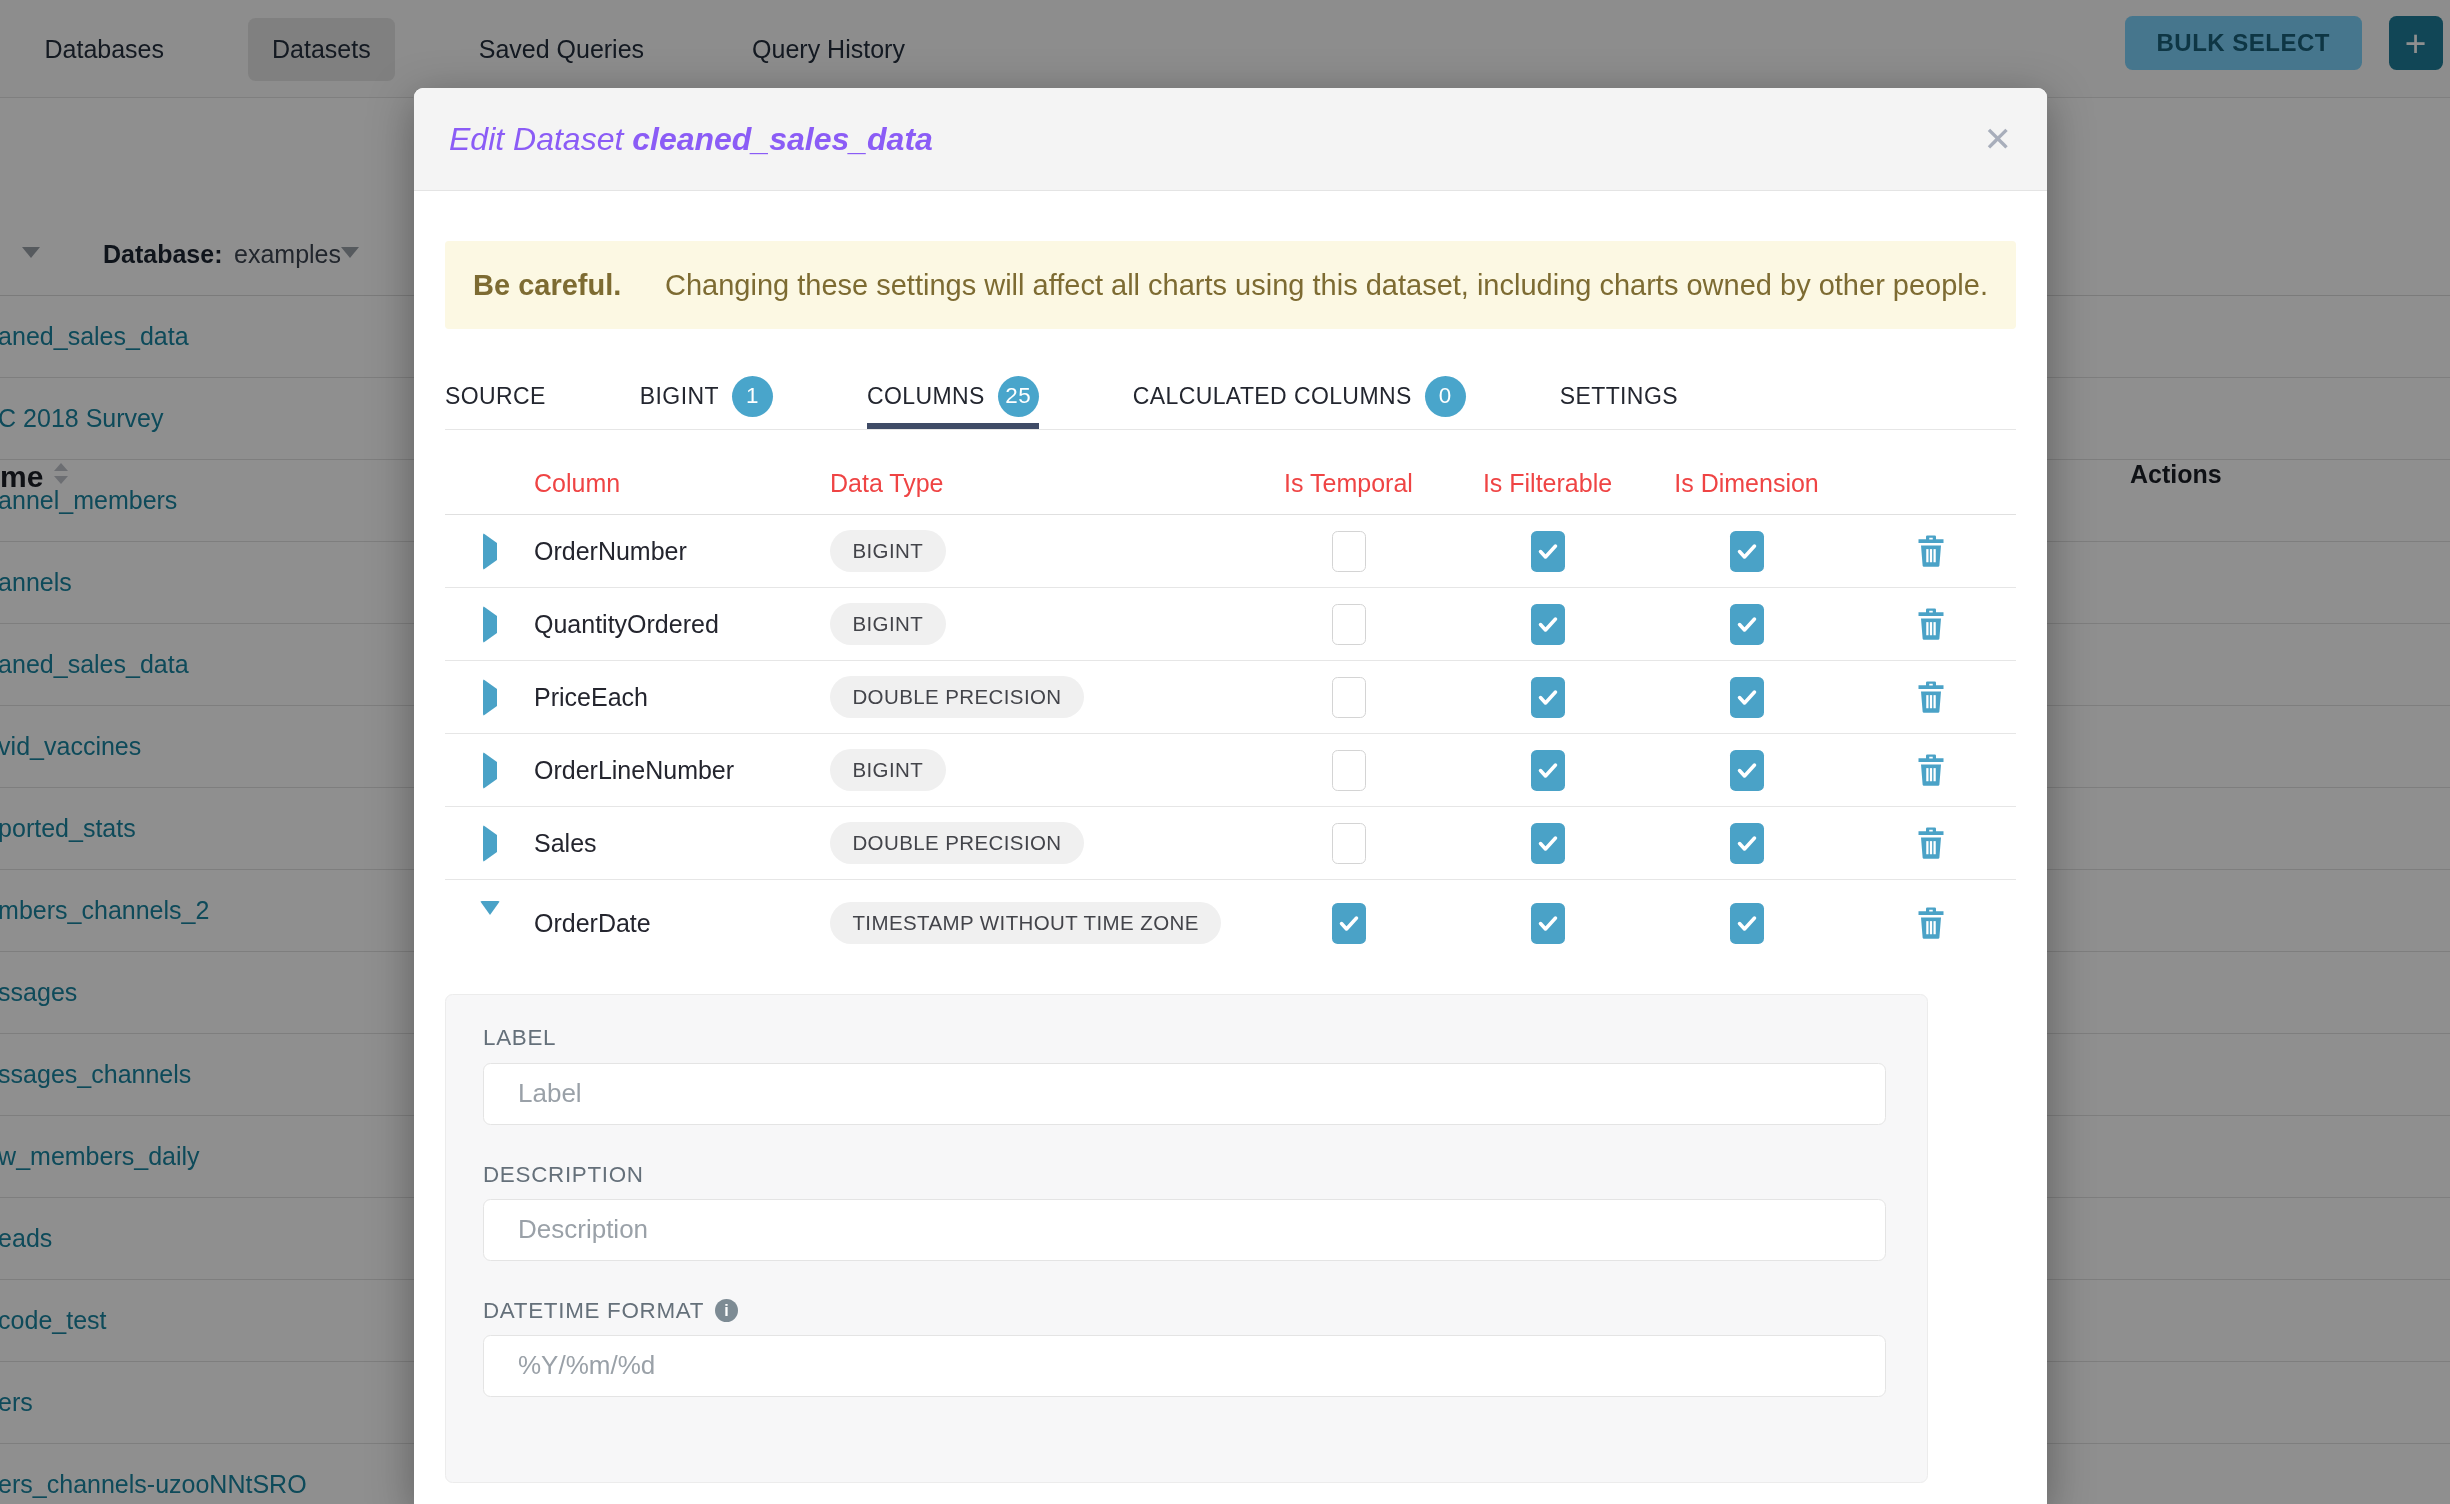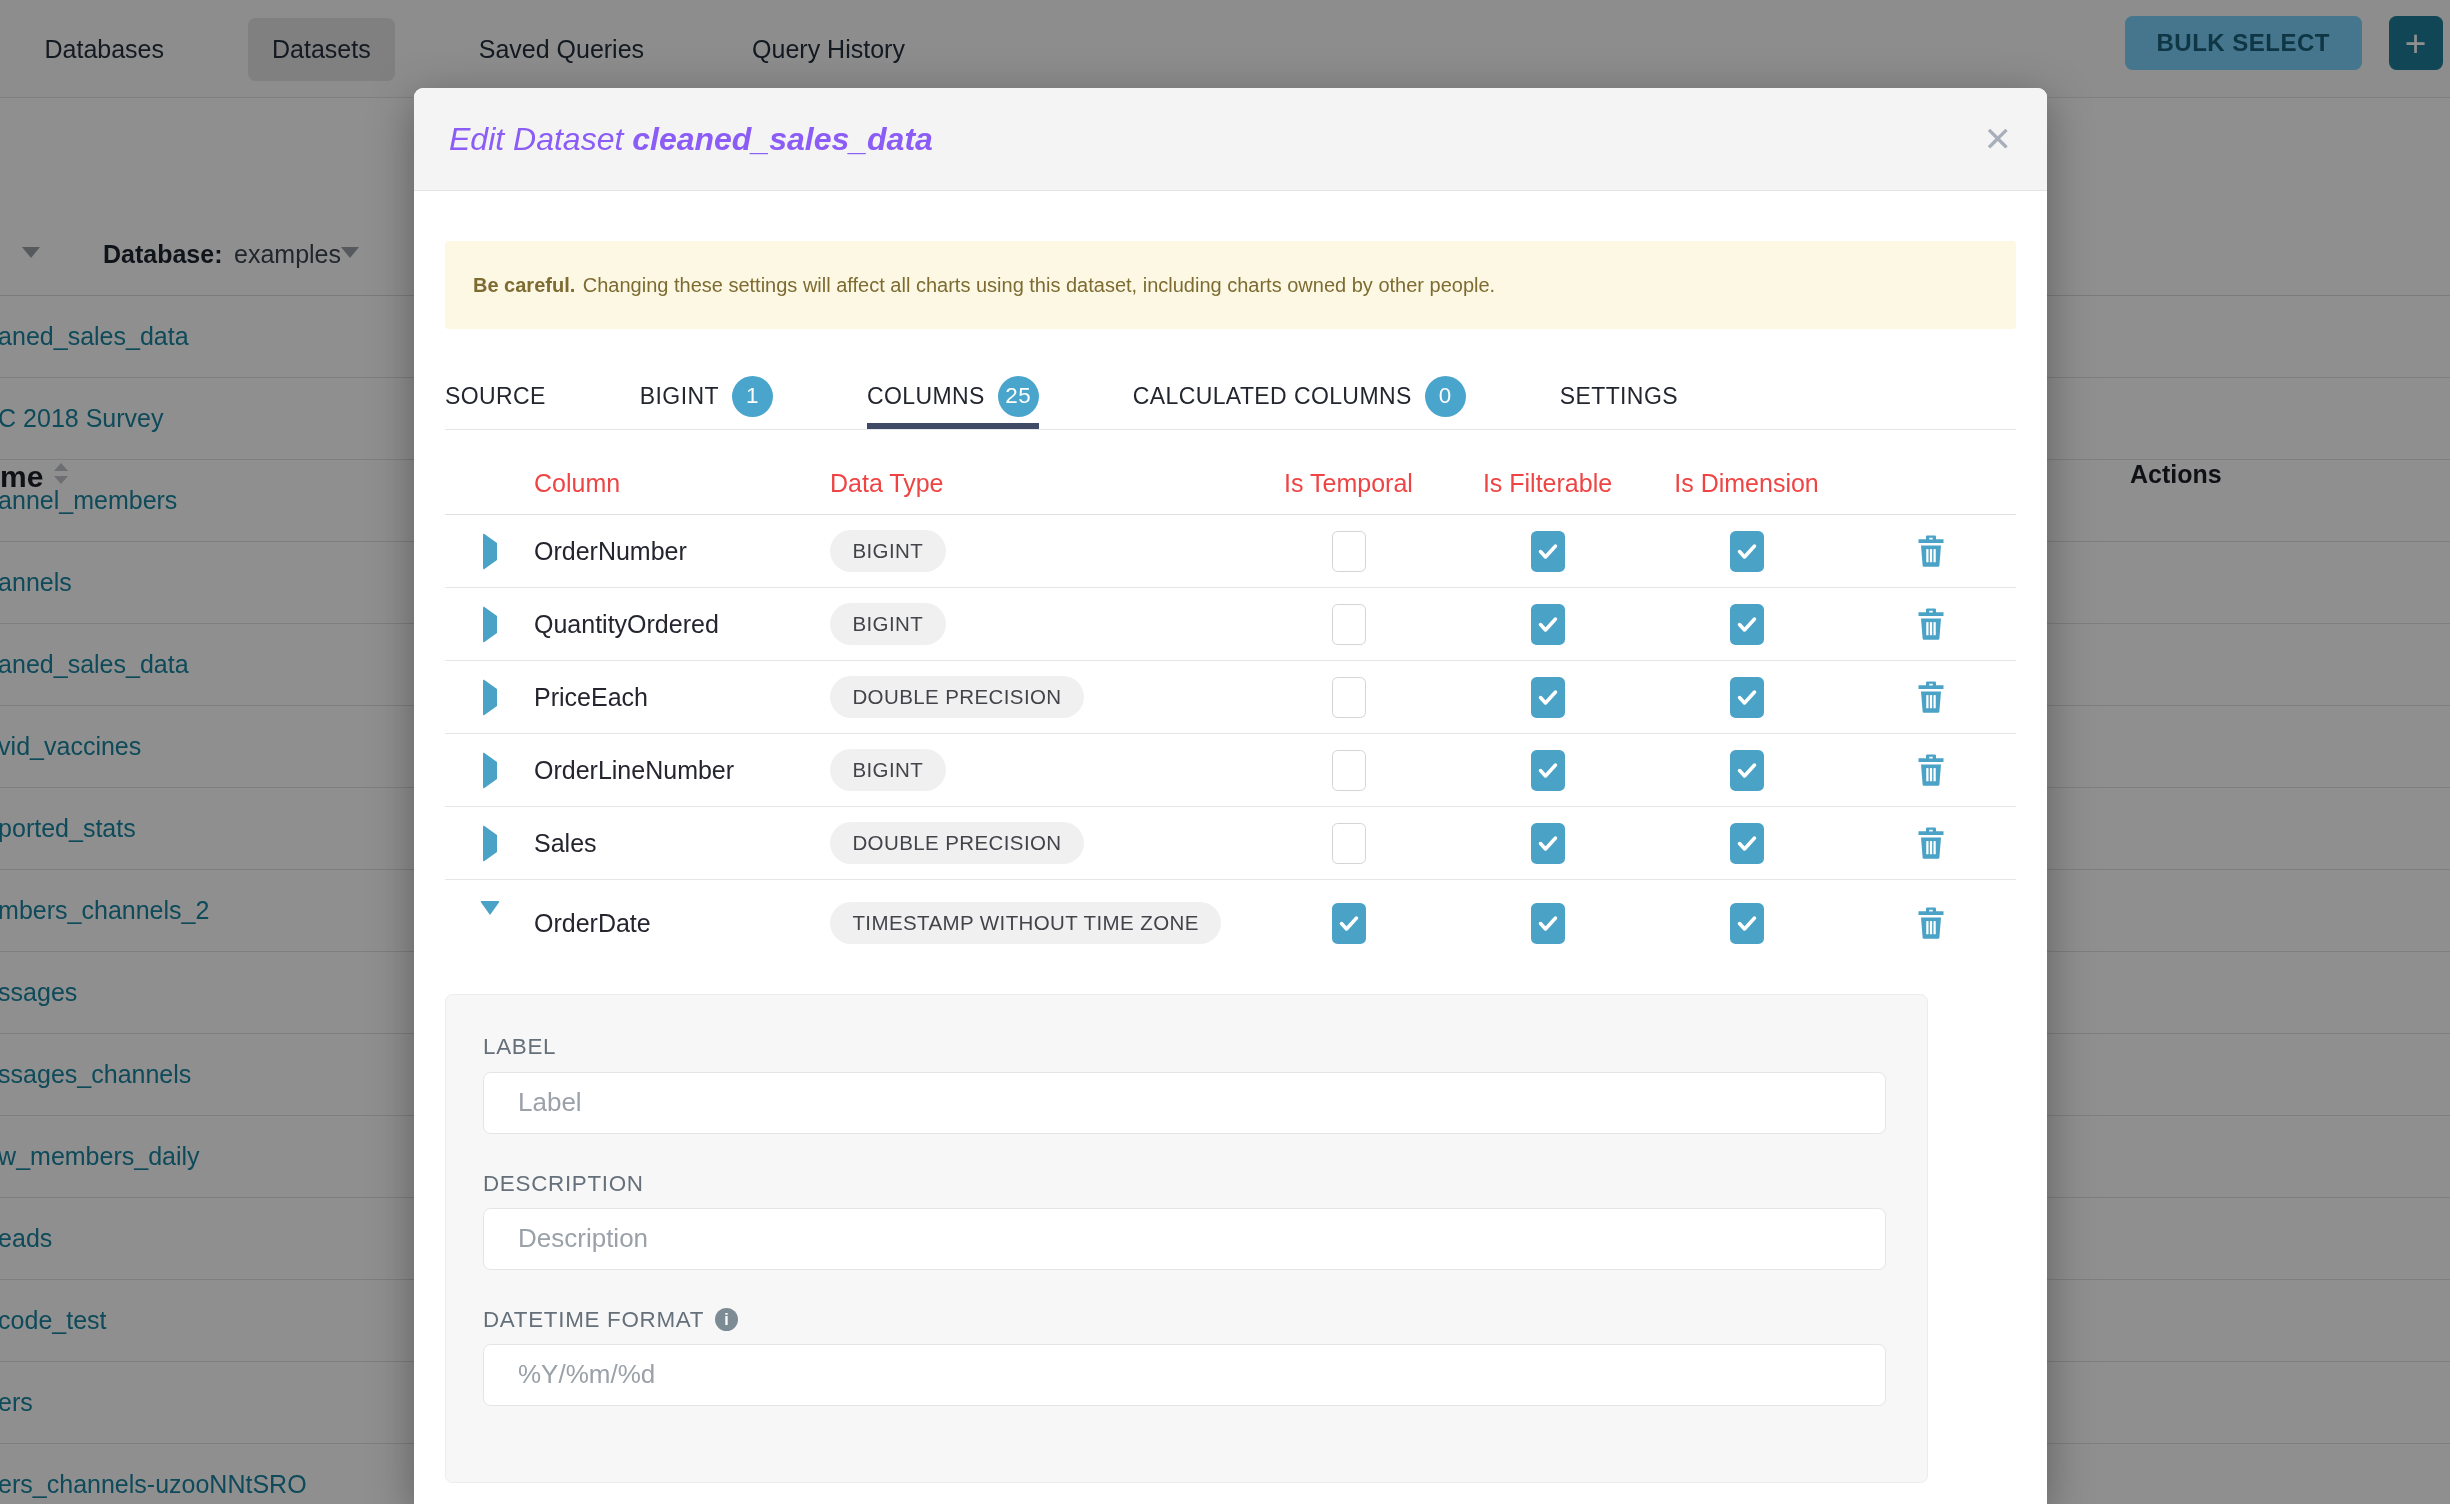--- a/index.html
+++ b/index.html
@@ -38,21 +38,21 @@
   .overlay { position:absolute; inset:0; background:rgba(0,0,0,0.44); }
 
   
   .modal { position:absolute; left:414px; top:88px; width:1633px; height:1417px; background:#fff; border-radius:9.3px 9.3px 0 0; box-shadow:0 11.2px 45px rgba(0,0,0,.35); }
   .modal-header { height:103px; background:#f4f4f4; border-bottom:0.9px solid #e4e4e4; border-radius:9.3px 9.3px 0 0; display:flex; align-items:center; justify-content:space-between; padding:0 35px 0 35px; }
   .modal-title { font-size:32px; color:#8b5cf6;font-style:italic; }
   .modal-title b { font-weight:700; }
   .close-x { font-size:34px; color:#a8aebb; cursor:pointer; line-height:1; }
 
   .modal-body { padding:0 31px; }
-  .warning { margin-top:50px; height:88px; background:#fcf8e3; border-radius:3.7px; display:flex; align-items:center; padding:16px 28px; font-size:20px; color:#7d6b32; }
+  .warning { margin-top:50px; height:88px; background:#fcf8e3; border-radius:3.7px; display:flex; align-items:center; padding:16px 28px; font-size:29px; color:#7d6b32;justify-content:space-between; }
   .warning b { font-weight:700; margin-right:7.5px; }
 
   .tabs { margin-top:34px; height:67px; border-bottom:0.9px solid #e6e6e6; display:flex; gap:94px; align-items:flex-start; }
   .tab { position:relative; height:66px; display:flex; align-items:center; gap:13px; font-size:23px; letter-spacing:0.4px; color:#23262f; cursor:pointer; white-space:nowrap; }
   .tab.active::after { content:""; position:absolute; left:0; right:0; bottom:0; height:6.5px; background:#3f4b66; }
   .tab-badge { min-width:41px; height:41px; border-radius:20.5px; background:#49a5cb; color:#fff; font-size:22.4px; display:flex; align-items:center; justify-content:center; padding:0 5.6px; }
 
   .cols-table { margin-top:22.4px; }
   .cols-grid { display:grid; grid-template-columns:89px 296px 419px 199px 199px 199px 1fr; align-items:center; }
   .cols-head { height:63px; border-bottom:1.9px solid #e0e0e0; }
@@ -63,21 +63,21 @@
   .caret-cell { justify-self:center; cursor:pointer; }
   .caret-right { width:0; height:0; border-top:10.3px solid transparent; border-bottom:10.3px solid transparent; border-left:14px solid #4aa2c7; border-radius:1.9px; }
   .caret-down { width:0; height:0; border-left:10.3px solid transparent; border-right:10.3px solid transparent; border-top:14px solid #4aa2c7; border-radius:1.9px; }
   .col-name { font-size:25px; color:#24252e; }
   .type-pill { justify-self:start; background:#f0f0f0; border-radius:22.4px; padding:9.3px 22.4px; font-size:20.5px; color:#43444a; letter-spacing:0.4px; white-space:nowrap; }
   .cb { width:34px; height:41px; border-radius:5.6px; justify-self:center; display:flex; align-items:center; justify-content:center; cursor:pointer; }
   .cb.unchecked { background:#fff; border:1.9px solid #d4d4d4; }
   .cb.checked { background:#4aa2c7; }
   .trash { justify-self:center; cursor:pointer; display:flex; }
 
-  .expand-panel { margin-top:28px; width:calc(100% - 88px); height:489px; background:#f7f7f8; border:0.9px solid #ececec; border-radius:7.5px; padding:39px 41px 0 37px; }
+  .expand-panel { margin-top:28px; width:calc(100% - 88px); height:489px; background:#f7f7f8; border:0.9px solid #ececec; border-radius:7.5px; padding:30px 41px 0 37px; }
   .field-label { font-size:22.4px; font-weight:500; letter-spacing:0.7px; color:#65707a; display:flex; align-items:center; gap:11.2px; }
   .field-input { margin-top:11.2px; width:100%; height:62px; border:1.9px solid #e4e4e4; border-radius:7.5px; background:#fff; font-size:26px; color:#333; padding:0 34px; font-family:"Liberation Sans","DejaVu Sans",sans-serif; }
   .field-input::placeholder { color:#9aa1a8; }
   .field + .field { margin-top:37px; }
   .info-dot { width:23px; height:23px; border-radius:50%; background:#7d8b94; color:#fff; font-size:16px; font-weight:700; display:inline-flex; align-items:center; justify-content:center; font-style:normal; }
 </style>
 </head>
 <body>
 
 <div class="page">

